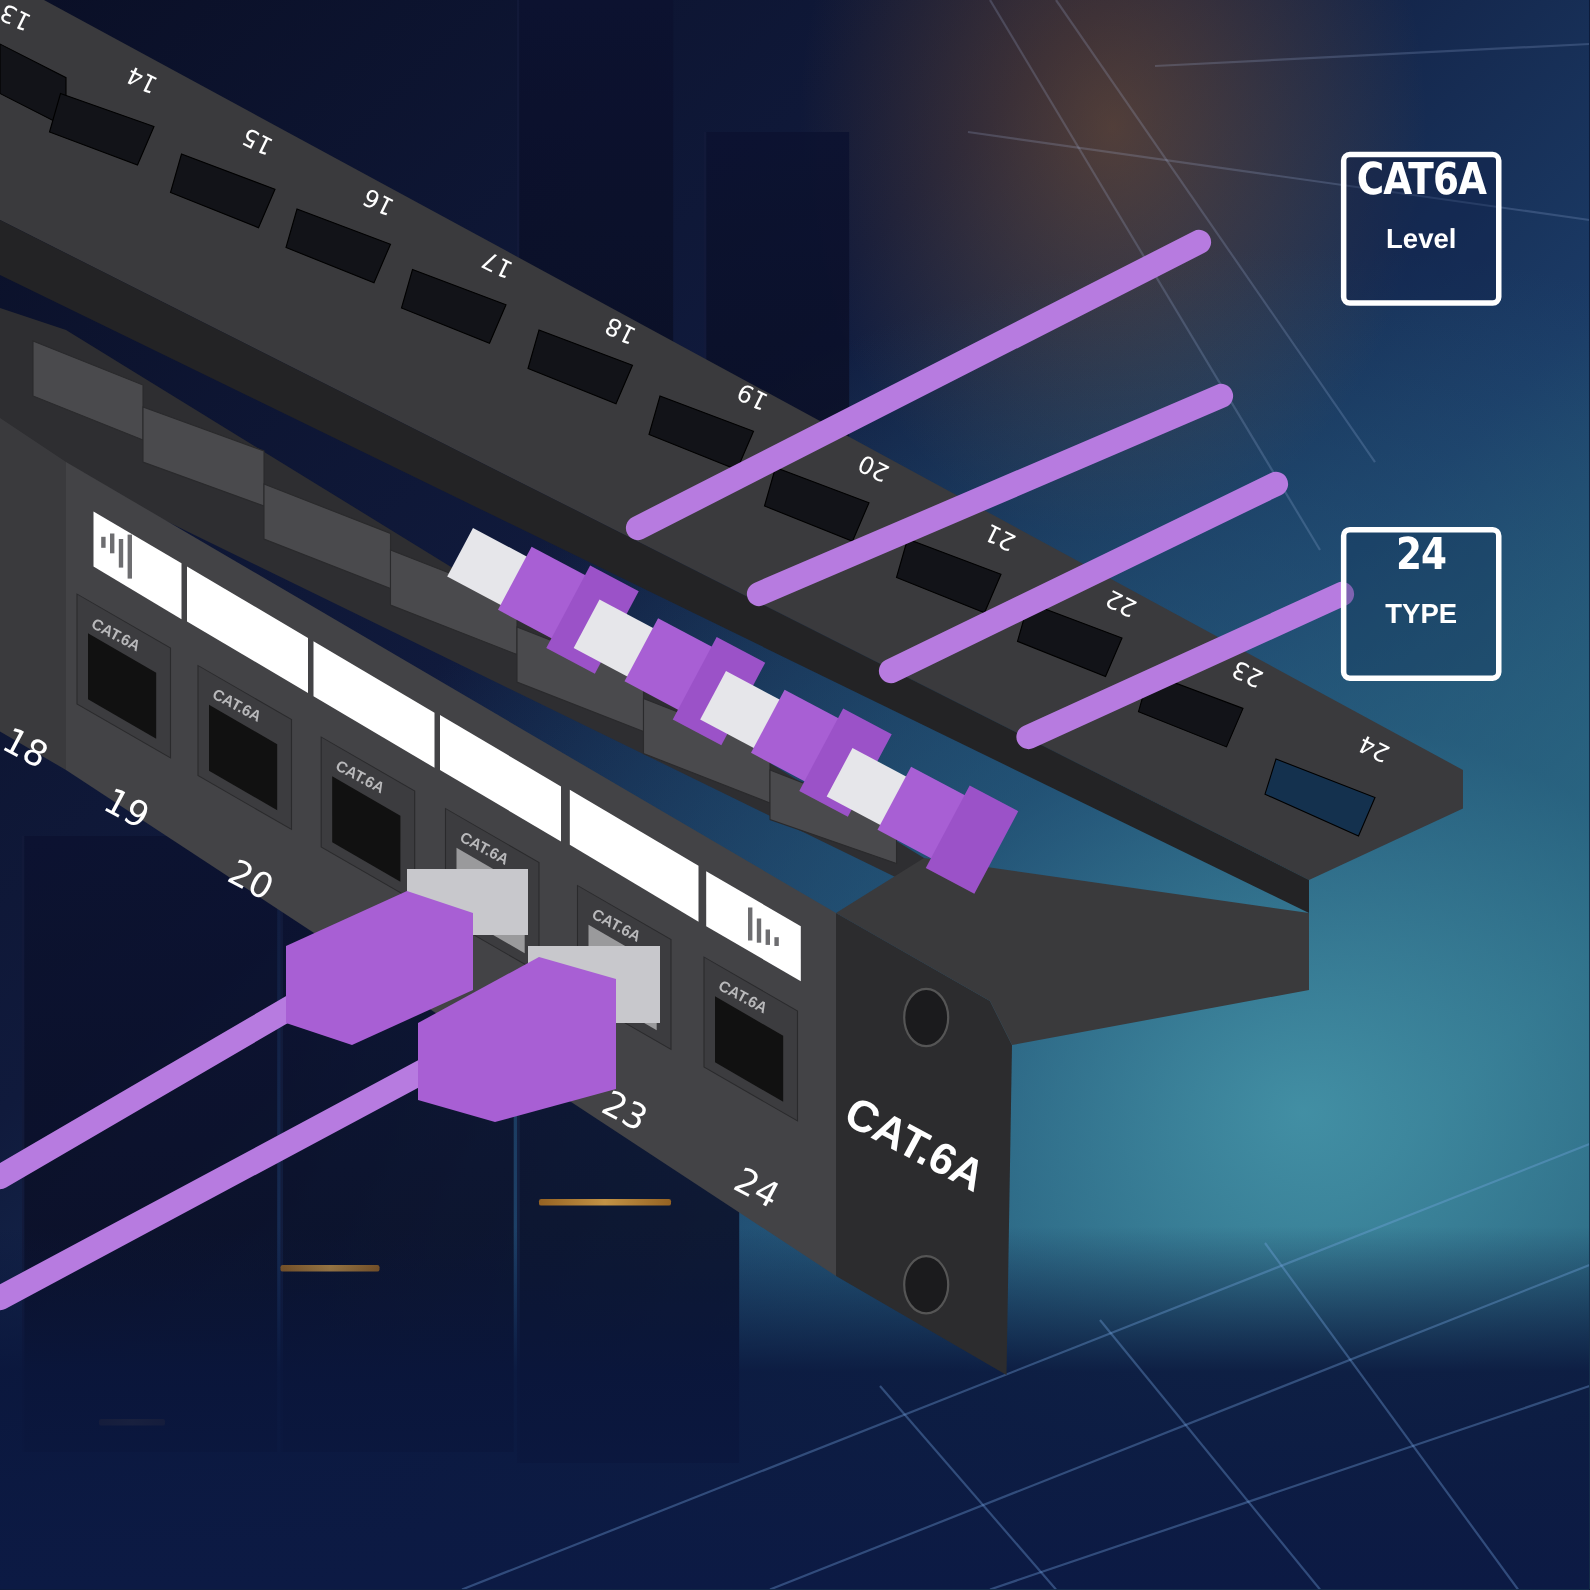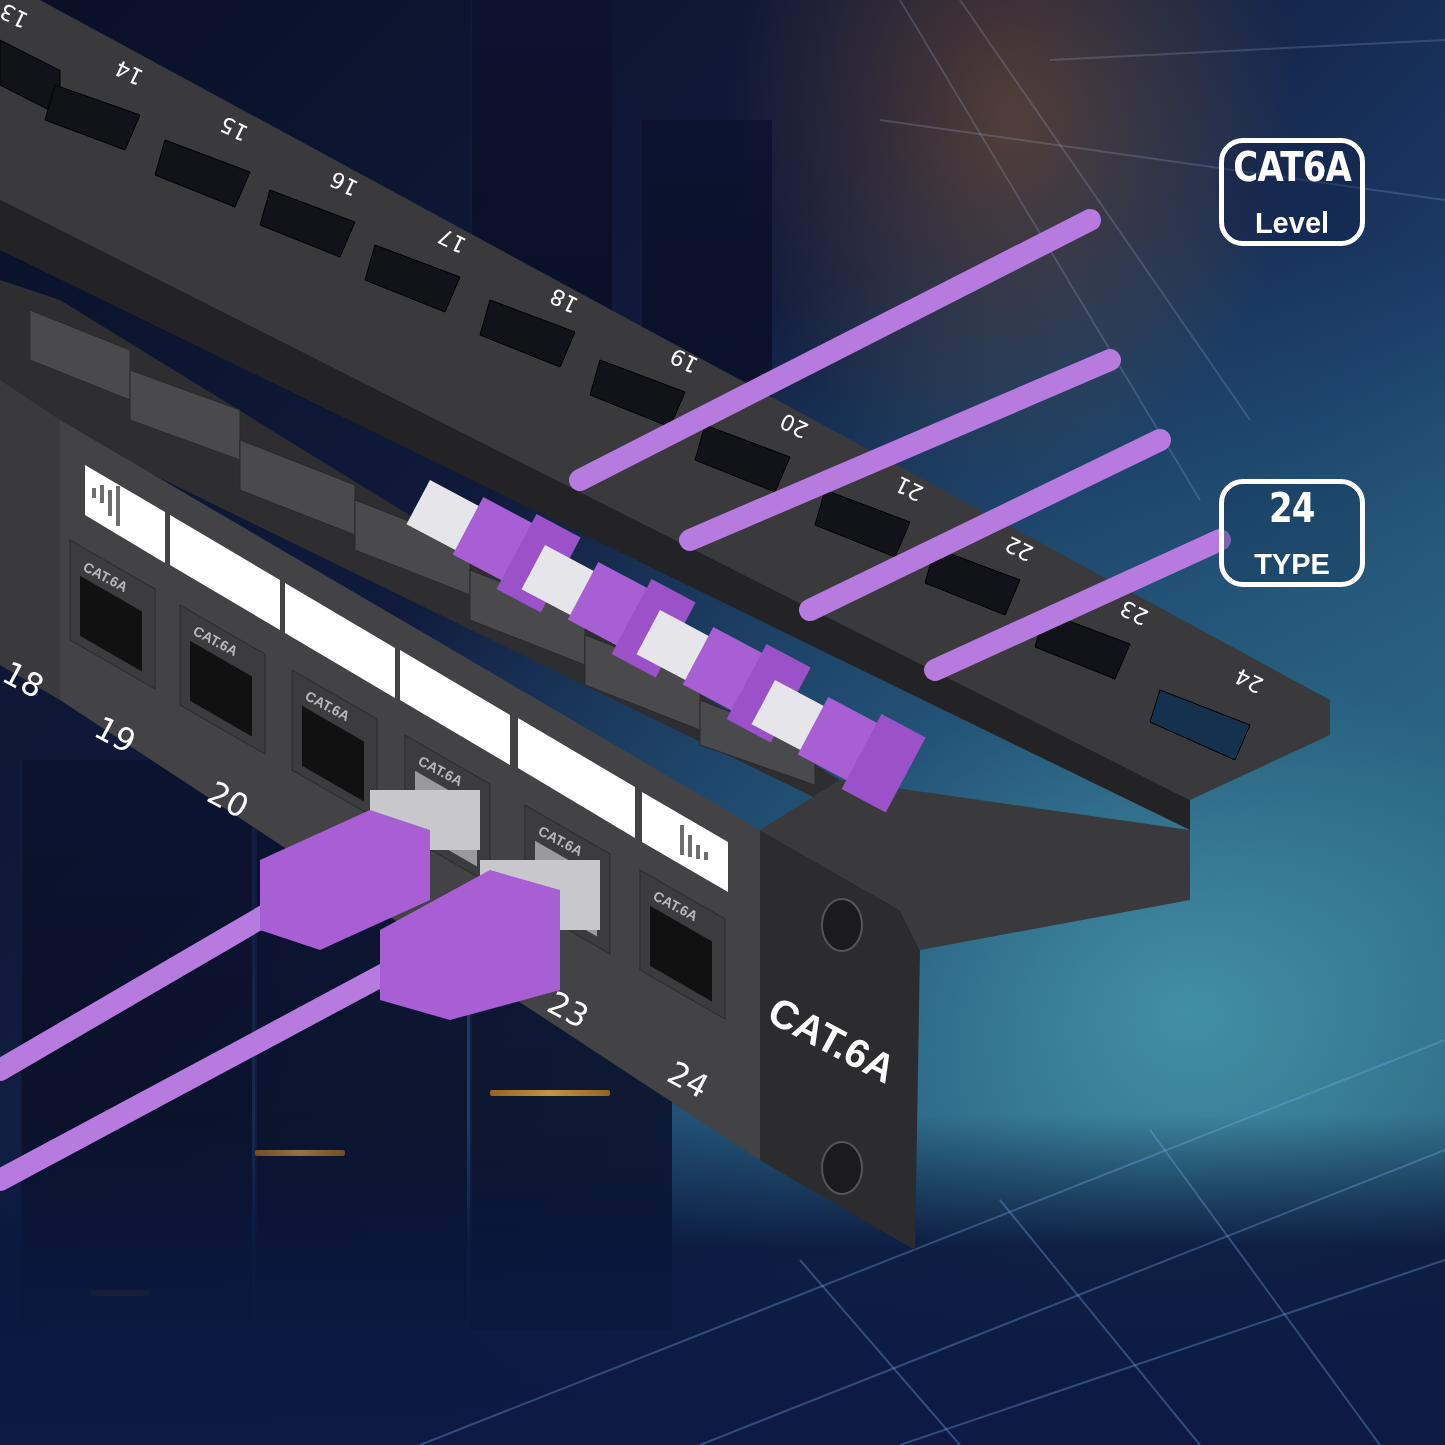--- a/index.html
+++ b/index.html
@@ -9,24 +9,24 @@
       radial-gradient(ellipse at 82% 70%, rgba(70,150,170,0.85) 0%, rgba(40,100,130,0.6) 25%, rgba(20,50,90,0) 55%),
       radial-gradient(ellipse at 70% 8%, rgba(200,120,40,0.35) 0%, rgba(0,0,0,0) 20%),
       linear-gradient(135deg, #0a0f26 0%, #101a3c 35%, #1b3b66 60%, #2f6f86 80%, #2a5c72 100%);
   }
   .bg-grid { position:absolute; inset:0; }
   .rack-col { position:absolute; background:linear-gradient(180deg,#0c1230 0%, #0a0e22 100%); border-left:2px solid #131a3a; opacity:.85; }
   .rack-light { position:absolute; height:6px; background:linear-gradient(90deg,#b7751e,#f0b24a,#b7751e); border-radius:2px; opacity:.8; }
   .floor { position:absolute; left:0; right:0; bottom:0; height:330px;
     background:linear-gradient(180deg, rgba(8,14,40,0) 0%, rgba(10,22,60,0.9) 40%, #0c1a44 100%); }
   .panel-svg { position:absolute; left:0; top:0; }
-  .badge { position:absolute; left:1219px; width:146px; height:108px; border:5px solid #ffffff; border-radius:24px; box-sizing:border-box;
-    display:flex; flex-direction:column; align-items:center; justify-content:center; color:#fff; }
+  .badge { position:absolute; left:1219px; width:146px; height:140px; border:5px solid #ffffff; border-radius:8px; box-sizing:border-box;
+    display:flex; flex-direction:column; align-items:center; justify-content:flex-start; color:#fff; }
   .badge .main { font-family:"DejaVu Sans", sans-serif; font-weight:bold; font-size:40px; letter-spacing:-1px; line-height:1; transform:scaleX(0.85); }
-  .badge .sub { font-weight:bold; font-size:29px; margin-top:22px; line-height:1; }
+  .badge .sub { font-weight:bold; font-size:25px; margin-top:22px; line-height:1; }
   .b1 { top:138px; background:rgba(15,30,70,0.35); }
   .b2 { top:479px; background:rgba(20,55,90,0.35); }
   .b3 { top:819px; background:rgba(50,100,110,0.3); }
   .b4 { top:1159px; background:rgba(40,105,115,0.3); }
   .b1 .sub { font-weight:bold; }
 </style>
 </head>
 <body>
 
 <div class="scene">

